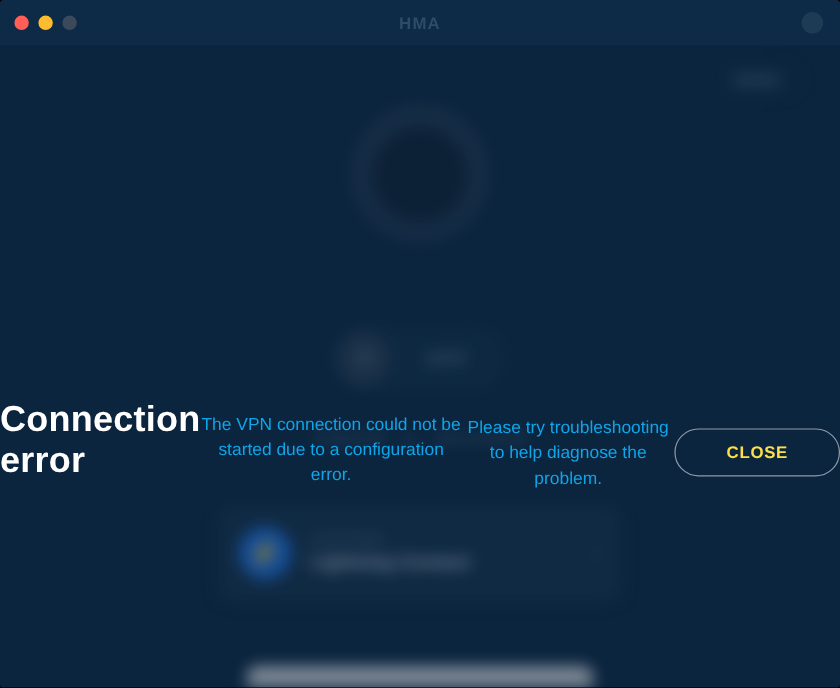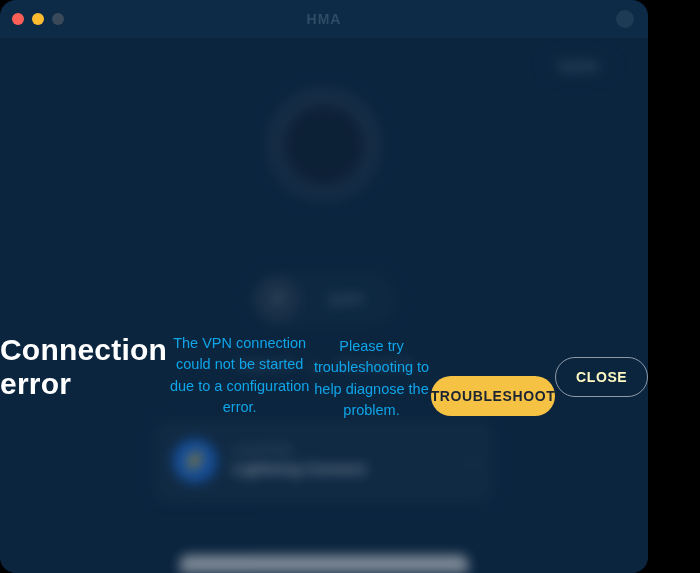--- a/index.html
+++ b/index.html
@@ -1,23 +1,23 @@
 <!DOCTYPE html>
 <html><head>
 <meta charset="utf-8">
 <style>
 * { margin: 0; padding: 0; box-sizing: border-box; font-family: -apple-system, BlinkMacSystemFont, "Segoe UI", Helvetica, Arial, sans-serif; }
 html, body { width: 700px; height: 573px; overflow: hidden; background: #000; }
 
 .window {
   position: relative;
-  width: 648px;
+  width: 700px;
   height: 573px;
   background: #0d2a47;
-  border-radius: 16px;
+  border-radius: 3px;
   overflow: hidden;
 }
 
 .titlebar {
   height: 38px;
   display: flex;
   align-items: center;
   padding: 0 12px;
   position: relative;
 }
@@ -111,21 +111,21 @@
   font-size: 14px; font-weight: 800; letter-spacing: 0.6px;
   cursor: pointer; border: none;
   text-transform: uppercase;
 }
 .btn-primary {
   margin-top: 58px;
   background: #f6c243; color: #1b2432;
 }
 .btn-secondary {
   margin-top: 20px;
-  background: transparent; color: #fef9c3;
+  background: transparent; color: #fde047;
   border: 1.5px solid #8e9aa7;
 }
 </style>
 </head>
 <body>
 
 <div class="window">
 
   <div class="titlebar">
     <div class="traffic-lights">
@@ -165,17 +165,16 @@
       </div>
       <div class="loc-chev">›</div>
     </div>
     <div class="bottom-shelf"></div>
   </div>
 
   <div class="overlay">
     <div class="modal-title">Connection error</div>
     <div class="modal-text">The VPN connection could not be started due to a configuration error.</div>
     <div class="modal-text">Please try troubleshooting to help diagnose the problem.</div>
-    <button class="modal-btn btn-primary">Troubleshoot</button>
     <button class="modal-btn btn-secondary">Close</button>
   </div>
 
 </div>
 
 </body></html>

